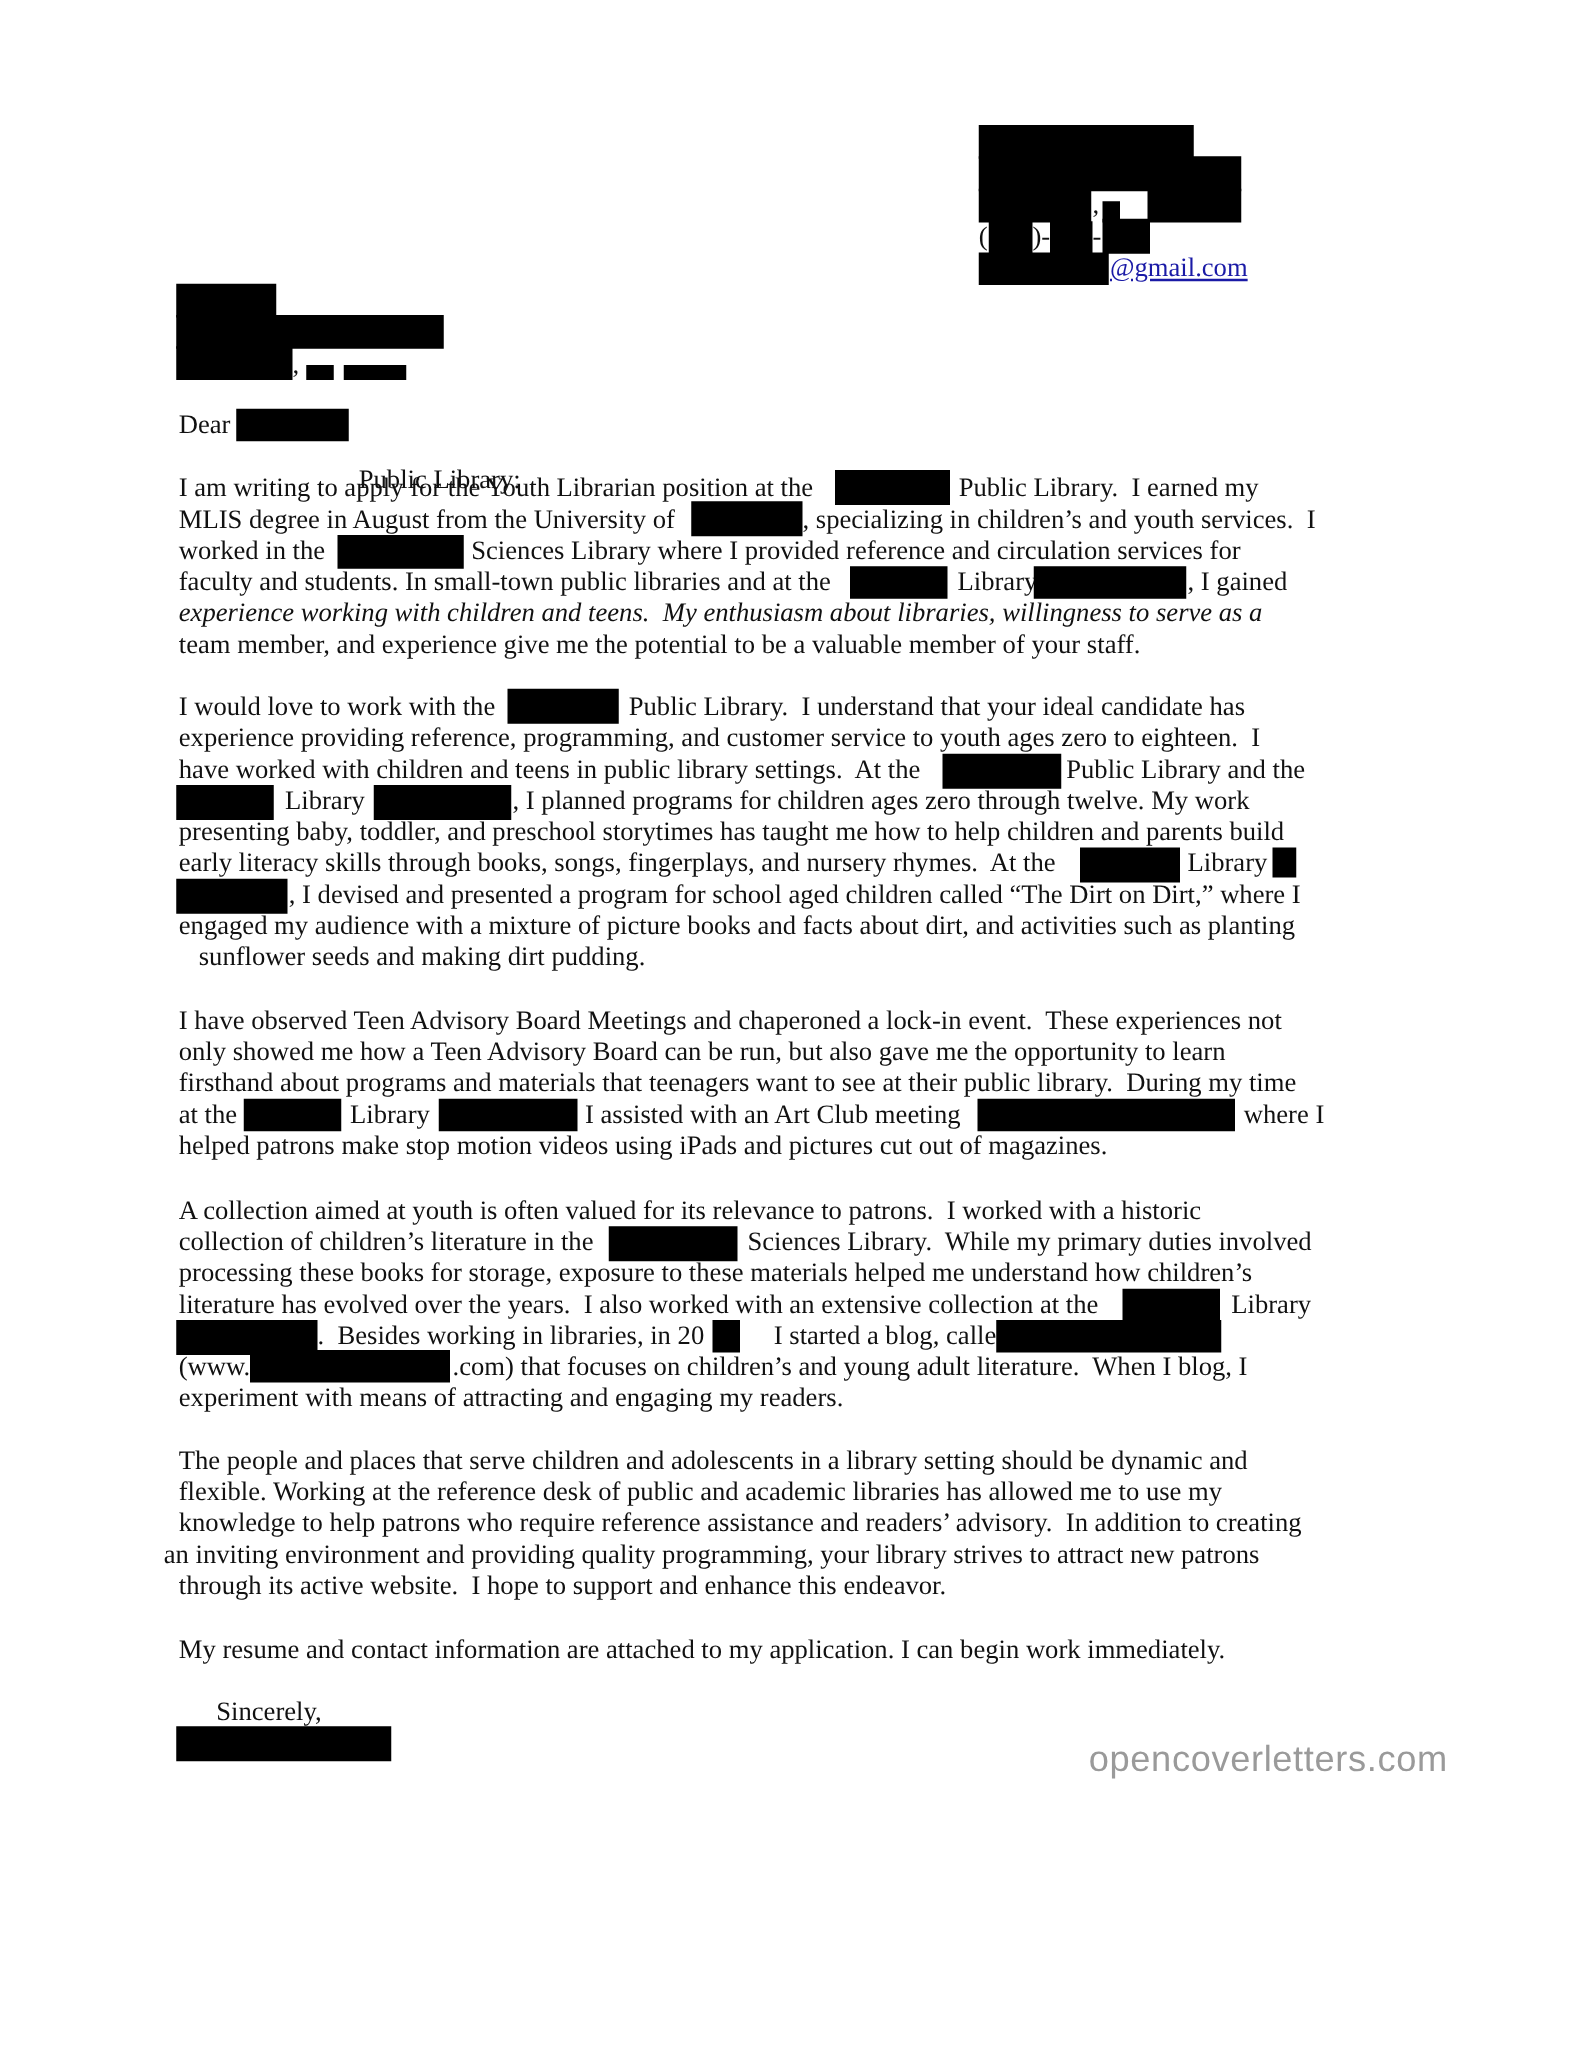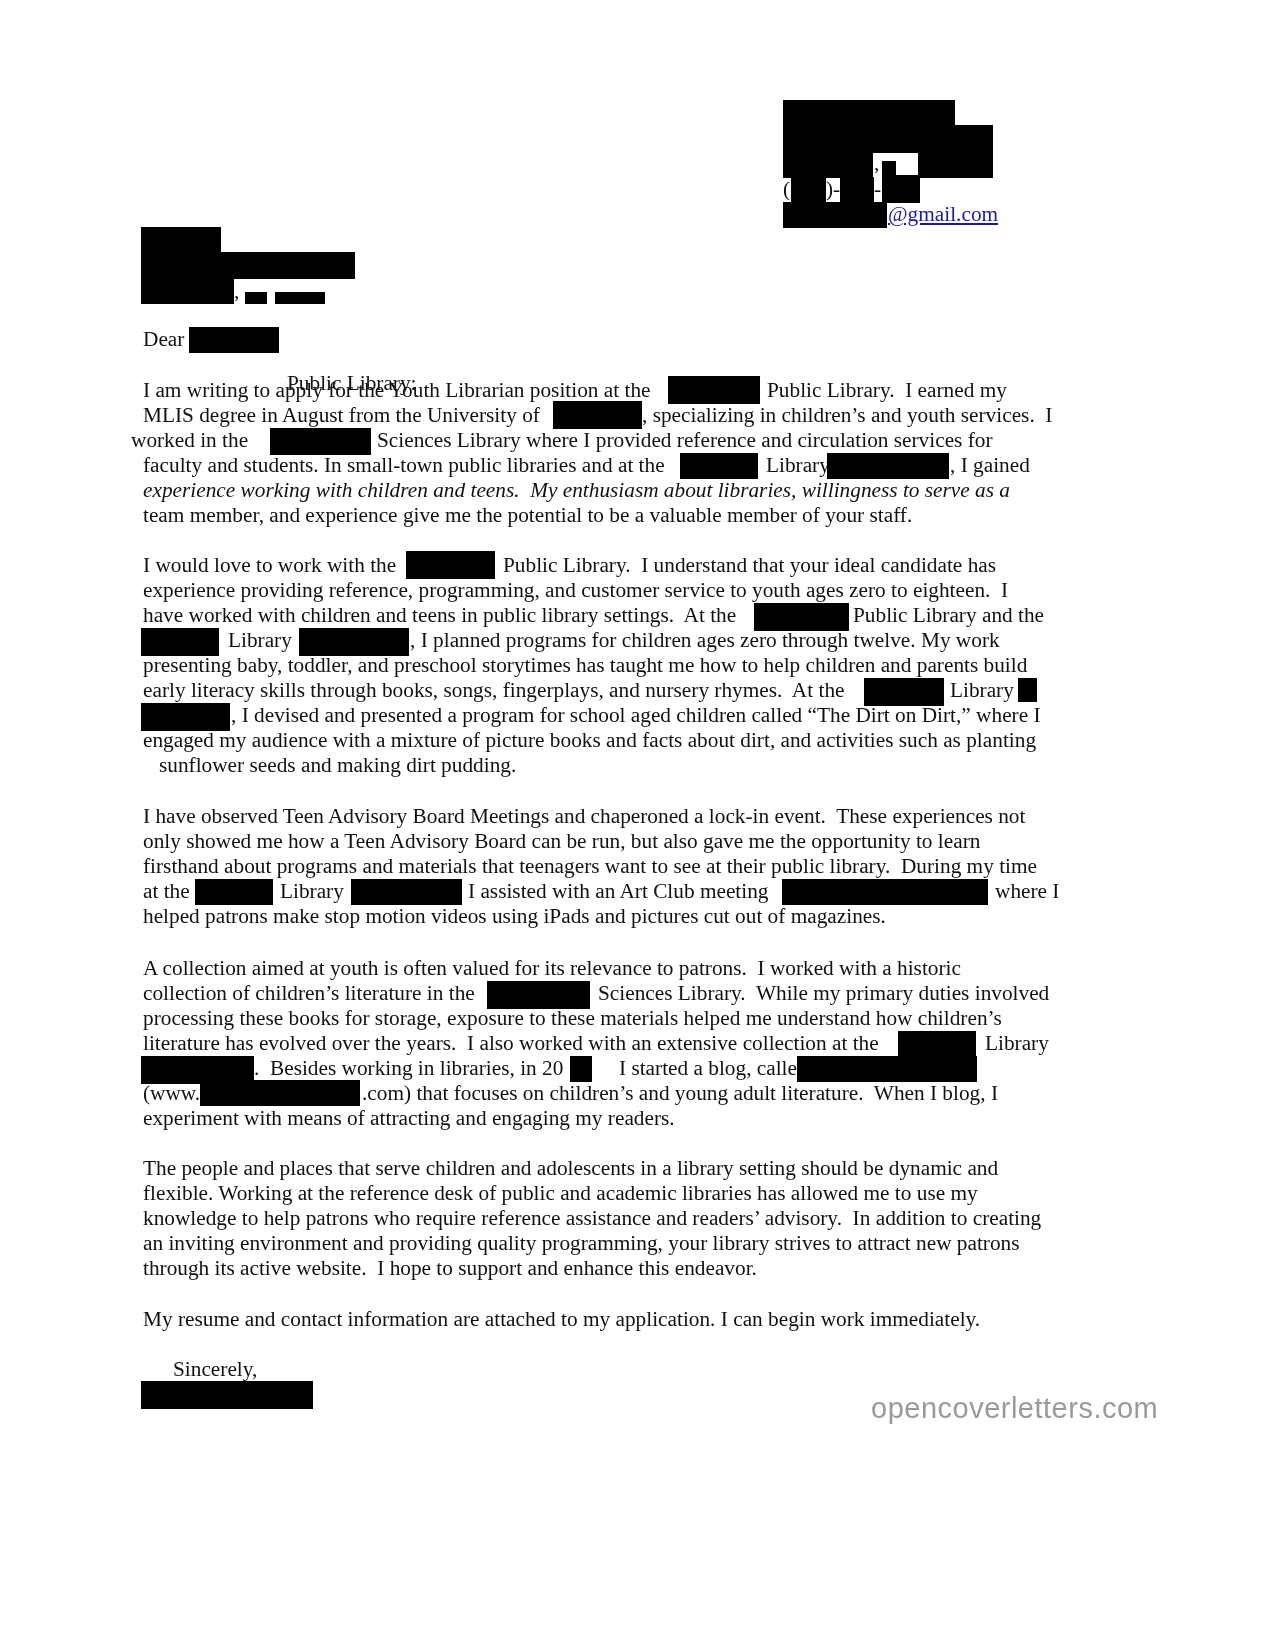--- a/index.html
+++ b/index.html
@@ -48,21 +48,21 @@
 
 <div>
   <span class="t" style="left:143px;top:378px;text-align:right;">I am writing to apply for the Youth Librarian position at the</span>
   <div class="r" style="left:668px;top:376px;width:92px;height:28px;"></div>
   <span class="t" style="left:767px;top:378px;">Public Library.  I earned my</span>
 
   <span class="t" style="left:143px;top:403px;">MLIS degree in August from the University of</span>
   <div class="r" style="left:553px;top:401px;width:89px;height:28px;"></div>
   <span class="t" style="left:642px;top:403px;">, specializing in children’s and youth services.  I</span>
 
-  <span class="t" style="left:131px;top:428px;text-align:center;">worked in the</span>
+  <span class="t" style="left:143px;top:428px;text-align:center;">worked in the</span>
   <div class="r" style="left:270px;top:428px;width:101px;height:27px;"></div>
   <span class="t" style="left:377px;top:428px;">Sciences Library where I provided reference and circulation services for</span>
 
   <span class="t" style="left:143px;top:453px;">faculty and students. In small-town public libraries and at the</span>
   <div class="r" style="left:680px;top:453px;width:78px;height:26px;"></div>
   <span class="t" style="left:766px;top:453px;">Library</span>
   <div class="r" style="left:827px;top:453px;width:122px;height:26px;"></div>
   <span class="t" style="left:950px;top:453px;">, I gained</span>
 
   <span class="t" style="left:143px;top:478px;font-style:italic;">experience working with children and teens.  My enthusiasm about libraries, willingness to serve as a</span>
@@ -138,21 +138,21 @@
   <div class="r" style="left:200px;top:1080px;width:160px;height:26px;"></div>
   <span class="t" style="left:362px;top:1081px;">.com) that focuses on children’s and young adult literature.  When I blog, I</span>
 
   <span class="t" style="left:143px;top:1106px;">experiment with means of attracting and engaging my readers.</span>
 </div>
 
 <div>
   <span class="t" style="left:143px;top:1156px;">The people and places that serve children and adolescents in a library setting should be dynamic and</span>
   <span class="t" style="left:143px;top:1181px;">flexible. Working at the reference desk of public and academic libraries has allowed me to use my</span>
   <span class="t" style="left:143px;top:1206px;">knowledge to help patrons who require reference assistance and readers’ advisory.  In addition to creating</span>
-  <span class="t" style="left:143px;top:1231px;text-align:right;">an inviting environment and providing quality programming, your library strives to attract new patrons</span>
+  <span class="t" style="left:131px;top:1231px;text-align:right;">an inviting environment and providing quality programming, your library strives to attract new patrons</span>
   <span class="t" style="left:143px;top:1256px;text-align:center;">through its active website.  I hope to support and enhance this endeavor.</span>
 </div>
 
 <div>
   <span class="t" style="left:143px;top:1307px;">My resume and contact information are attached to my application. I can begin work immediately.</span>
 </div>
 
 <div>
   <span class="t" style="left:157px;top:1357px;margin-left:16px;">Sincerely,</span>
   <div class="r" style="left:141px;top:1381px;width:172px;height:28px;"></div>

